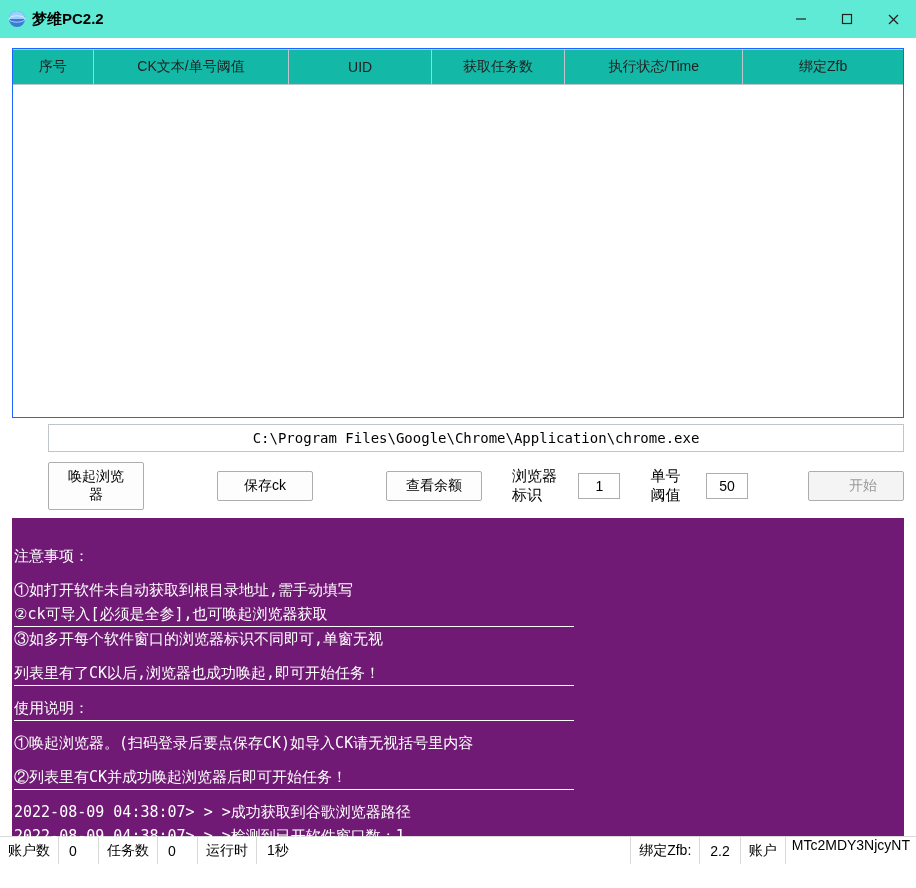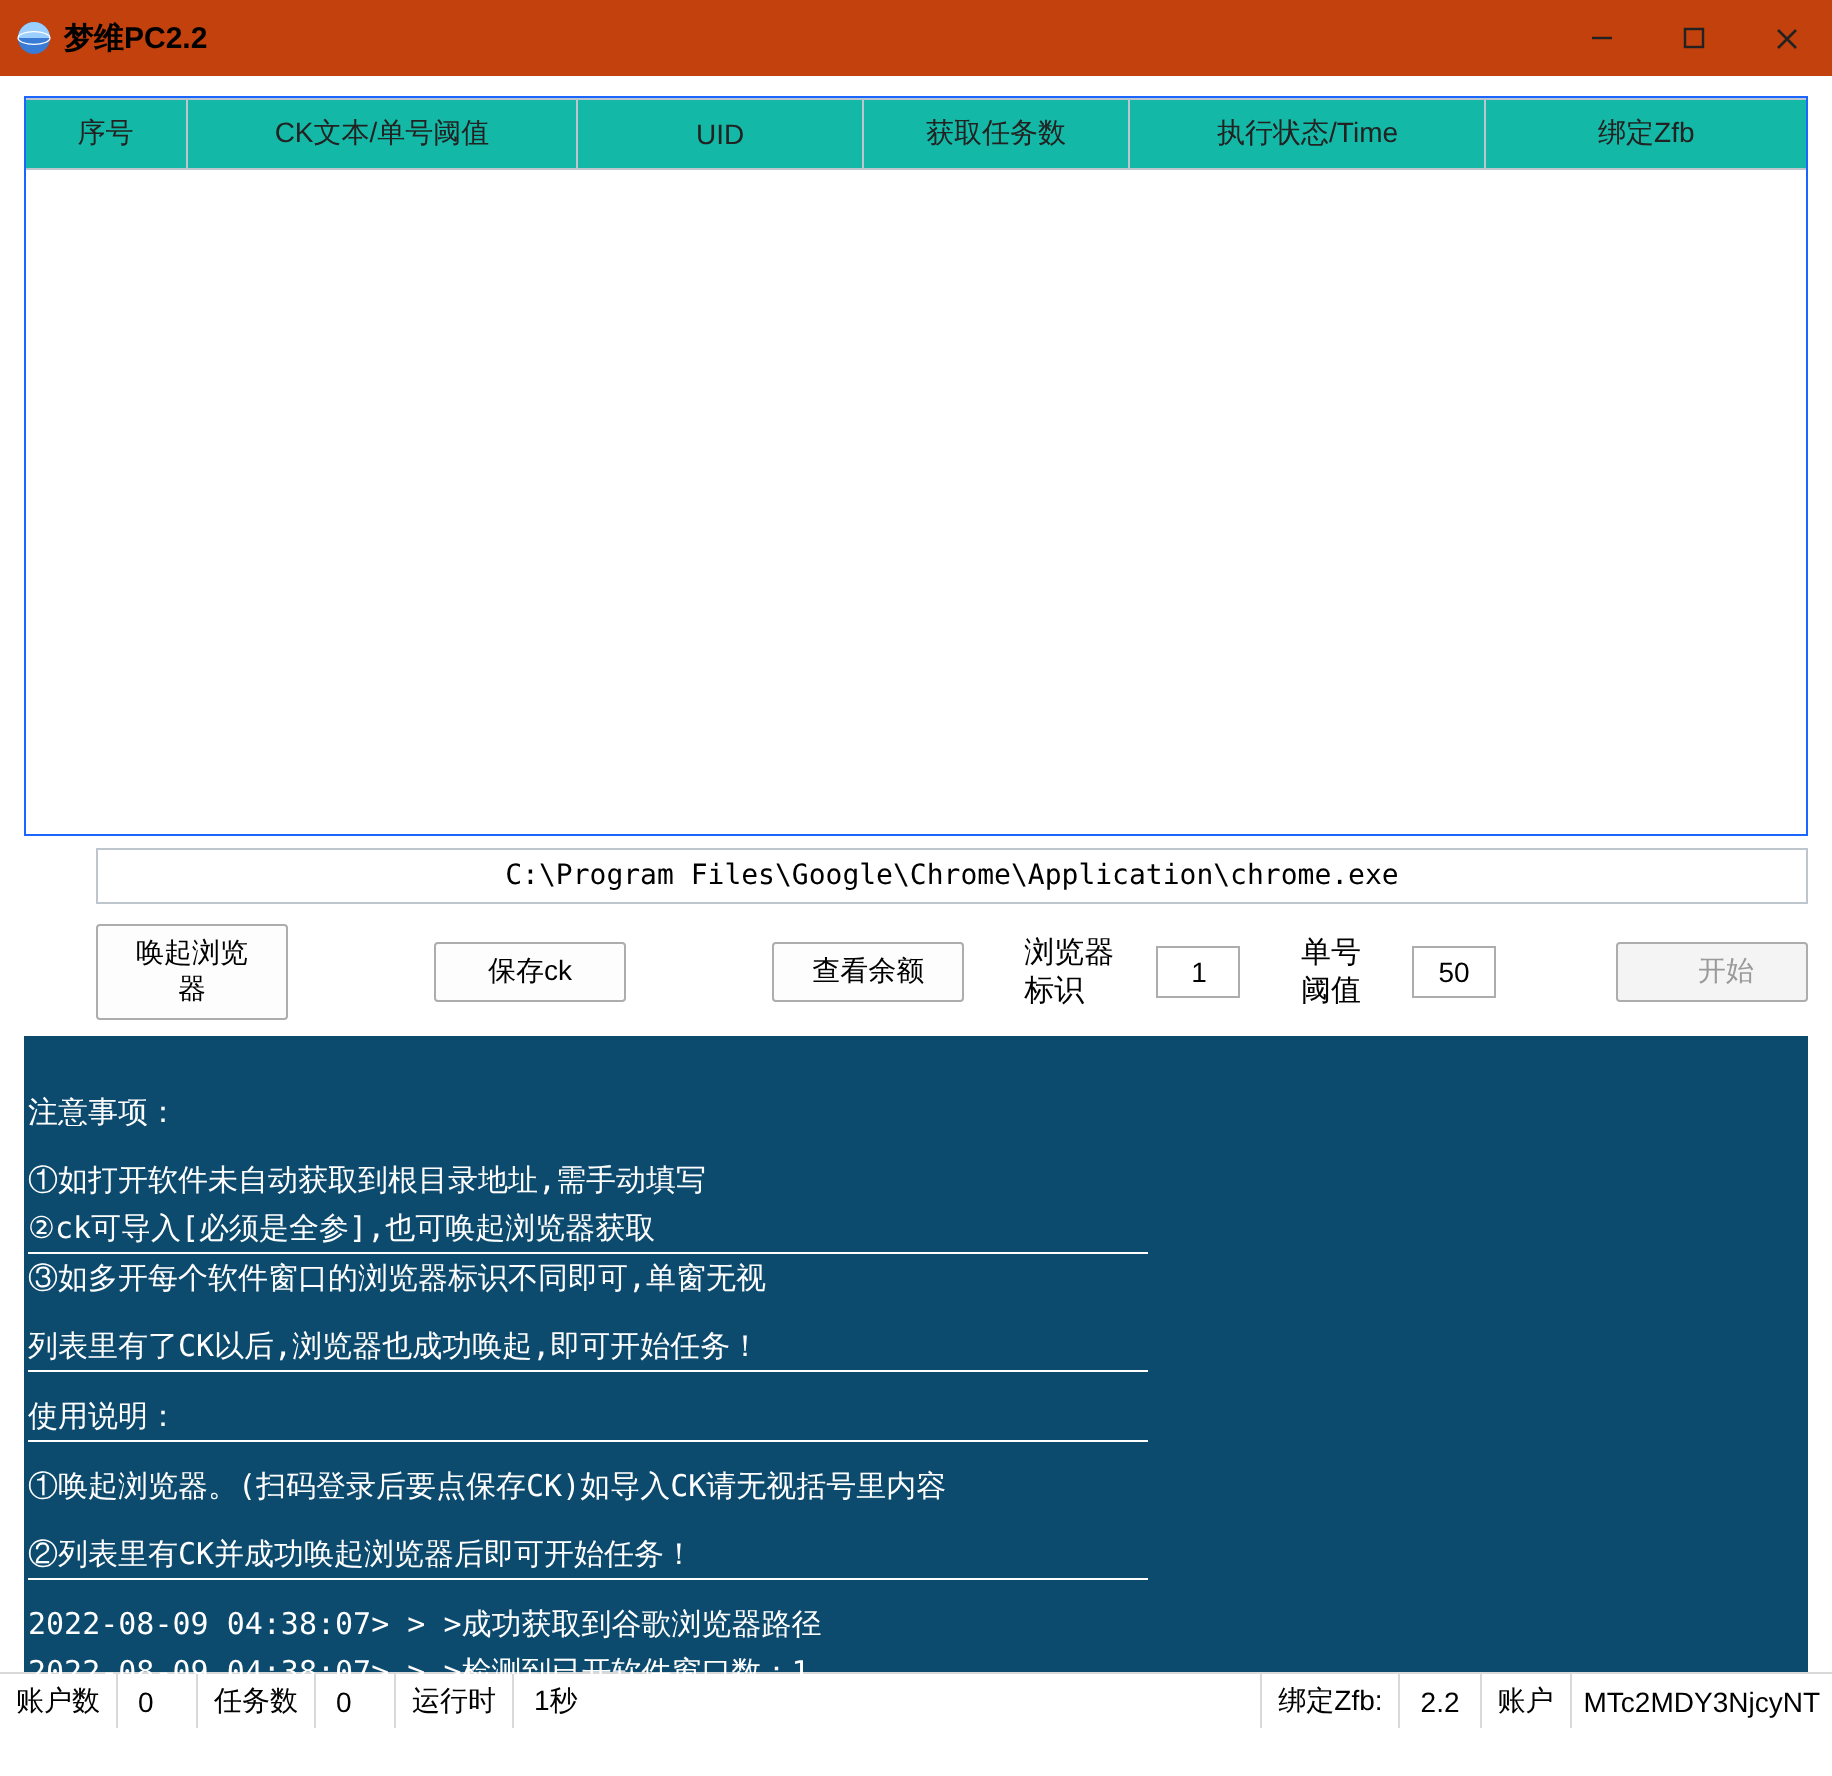--- a/index.html
+++ b/index.html
@@ -9,21 +9,21 @@
   background: #fff;
   width: 916px;
   height: 888px;
   overflow: hidden;
 }
 .titlebar {
   height: 38px;
   display: flex;
   align-items: center;
   padding: 0 0 0 8px;
-  background: #c2410c;
+  background: #5eead4;
 }
 .titlebar .app-icon {
   width: 18px; height: 18px;
   margin-right: 6px;
   display: inline-flex; align-items: center; justify-content: center;
 }
 .titlebar .title { font-weight: bold; font-size: 15px; }
 .titlebar .spacer { flex: 1; }
 .win-btn {
   width: 46px; height: 32px;
@@ -91,39 +91,38 @@
   border: 1px solid #adadad;
   width: 42px;
   padding: 4px 6px;
   font-size: 14px;
   text-align: center;
 }
 .controls .flexgap { width: 18px; }
 
 .console {
   margin-top: 8px;
-  background: #0c4a6e;
+  background: #701a75;
   color: #fff;
   font-size: 15px;
   line-height: 1.6;
   padding: 2px 2px 10px 2px;
   height: 318px;
   font-family: "SimSun", "Microsoft YaHei", monospace;
   white-space: pre-wrap;
 }
 .console .uline {
   display: inline-block;
   border-bottom: 1px solid #fff;
   width: 560px;
 }
 .console .blank { height: 10px; }
 
 .statusbar {
   display: flex;
-  align-items: center;
   border-top: 1px solid #d9d9d9;
   height: 28px;
   font-size: 14px;
 }
 .statusbar .cell-label {
   padding: 0 8px;
   border-right: 1px solid #d9d9d9;
   height: 100%;
   display: flex; align-items: center;
 }

